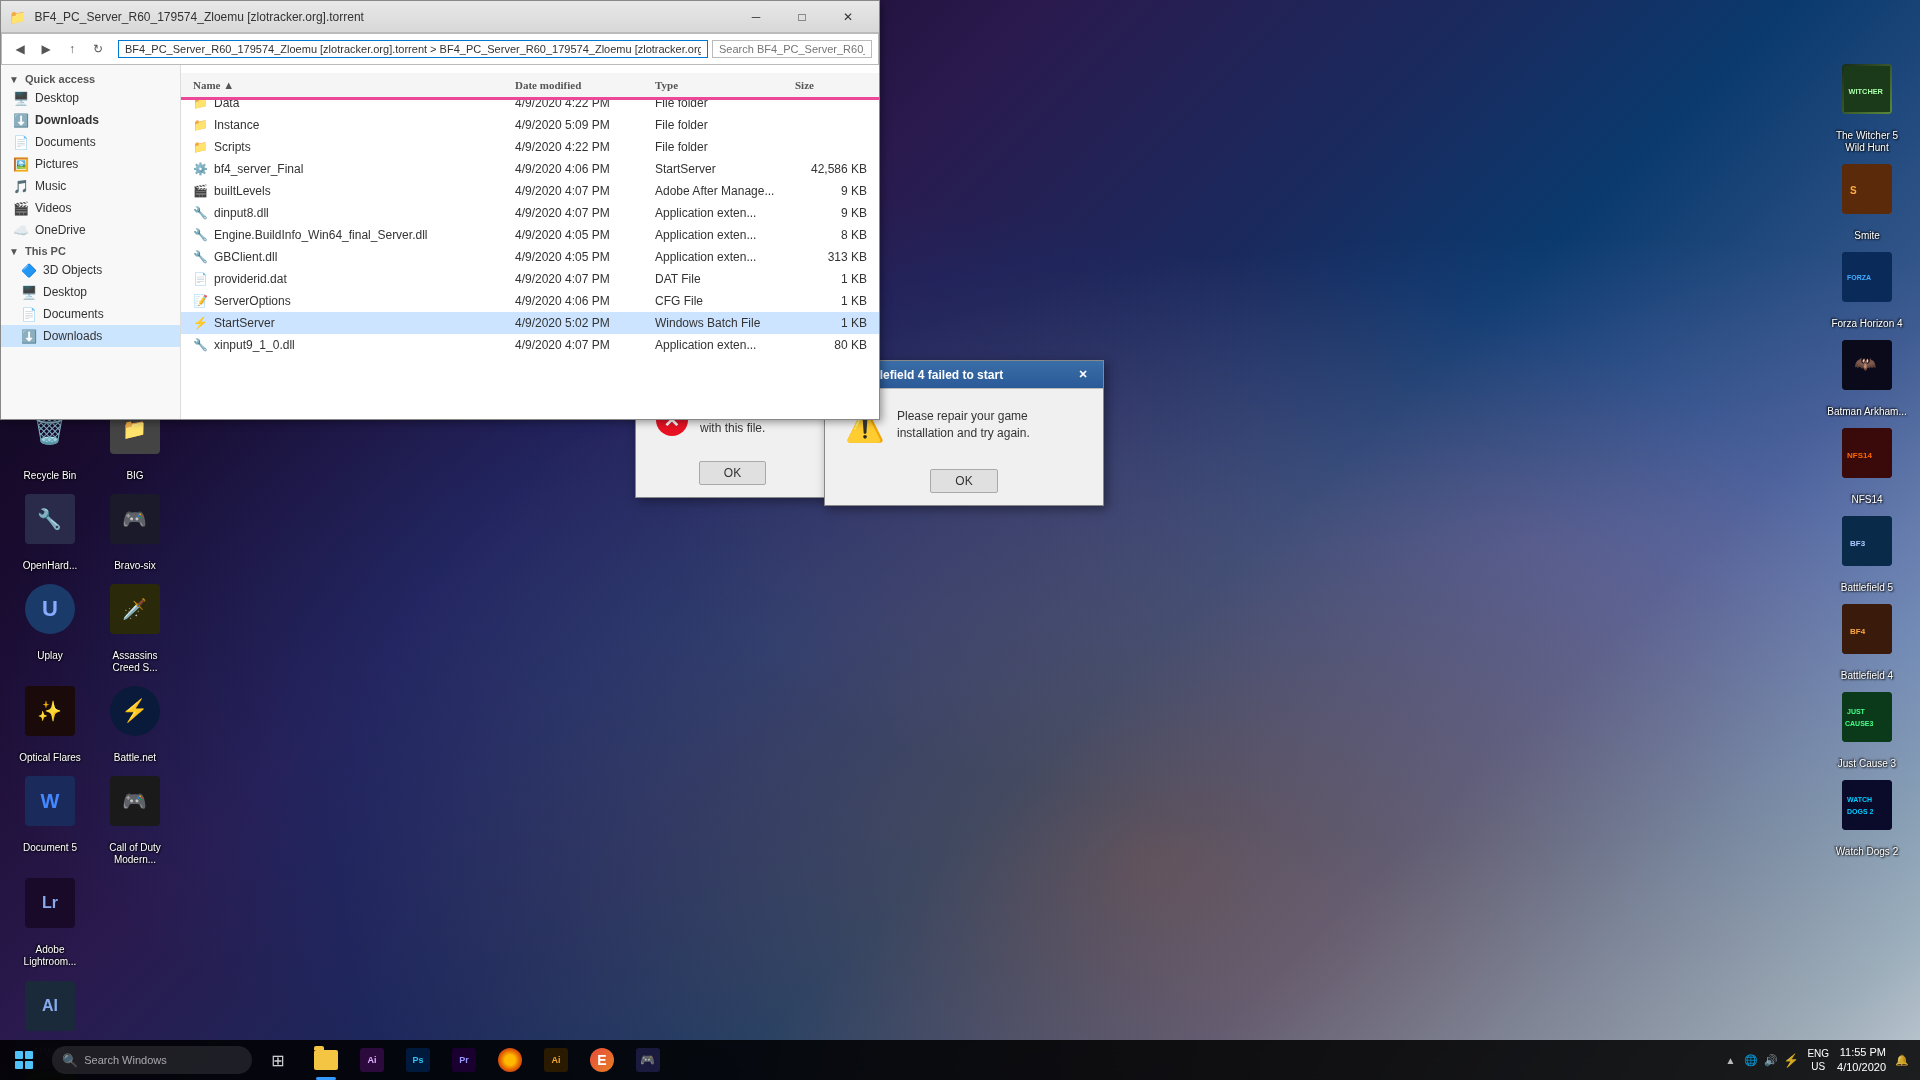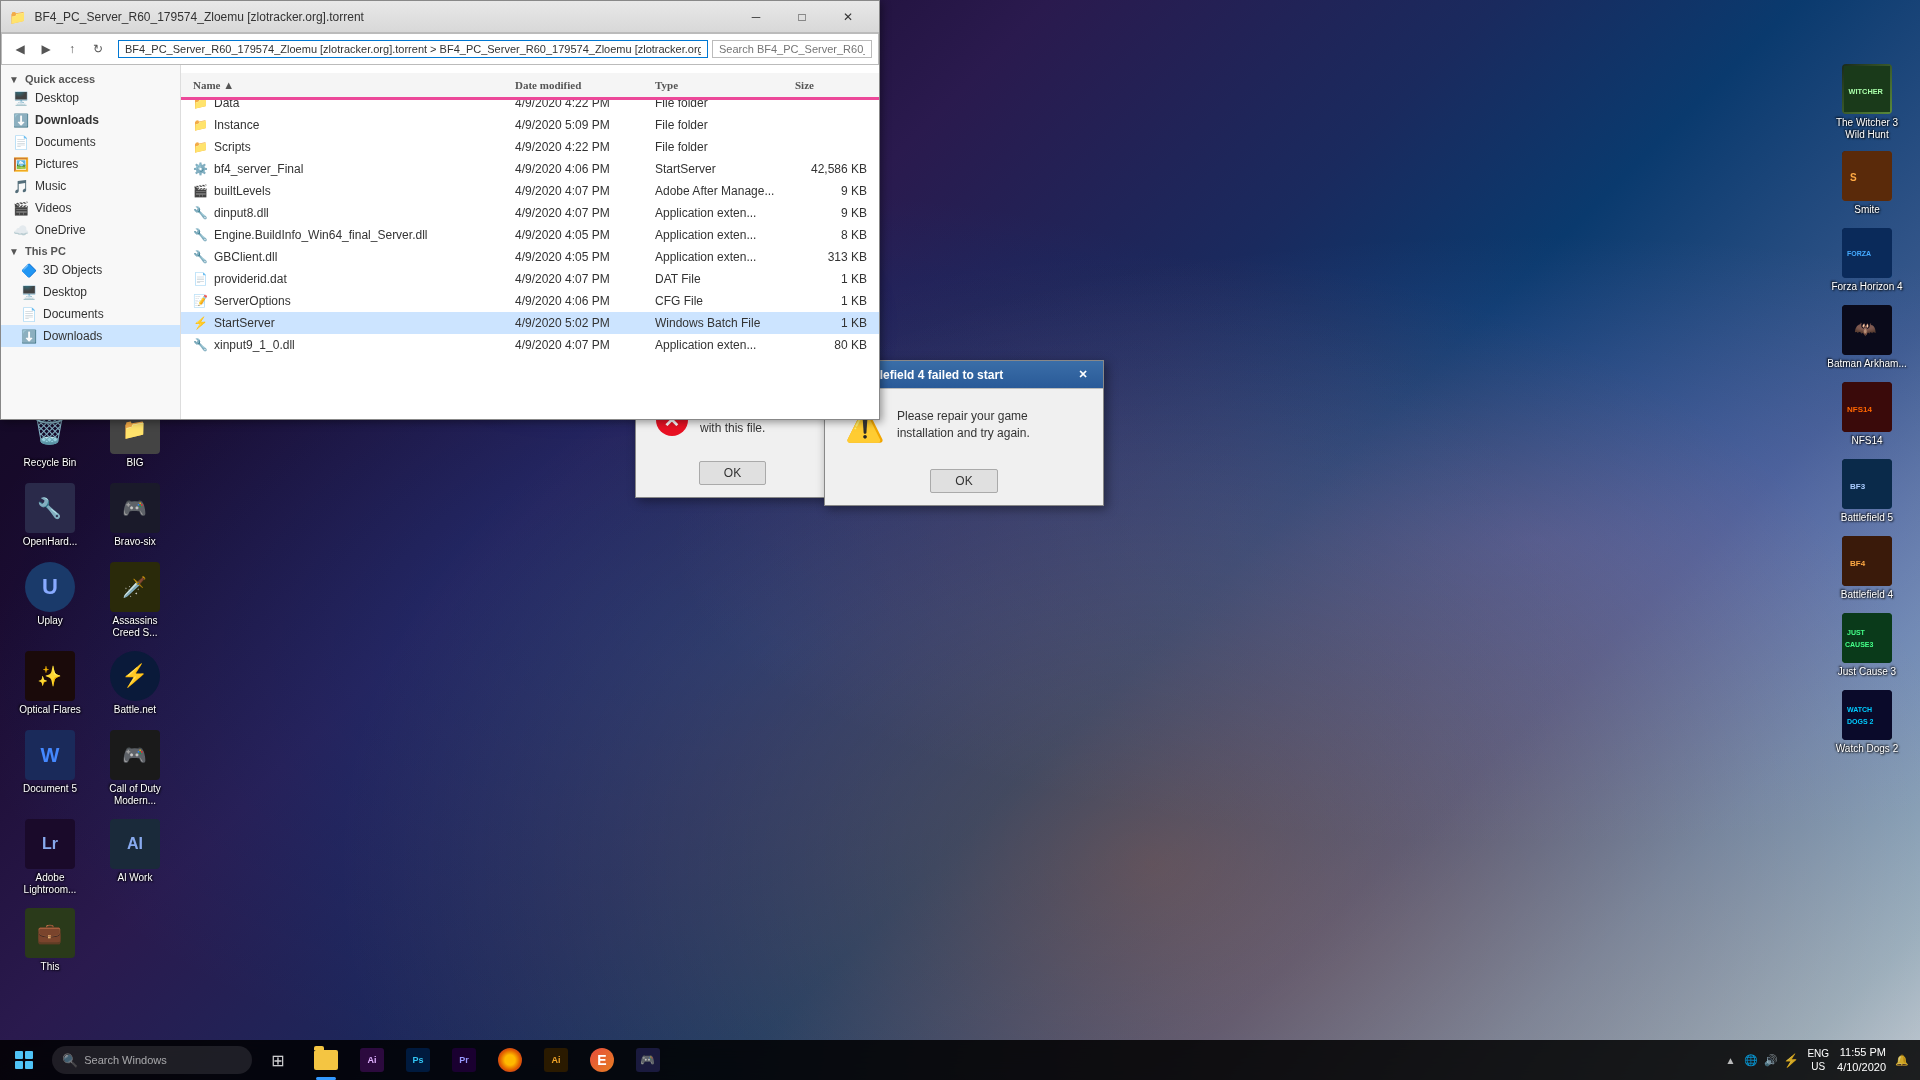--- a/index.html
+++ b/index.html
@@ -608,21 +608,21 @@
       gap: 2px;
     }
 
     .di {
       display: flex;
       flex-direction: column;
       align-items: center;
       cursor: pointer;
       padding: 4px;
       border-radius: 3px;
-      gap: 3px;
+      gap: 16px;
       min-height: 75px;
     }
 
     .di-img {
       width: 50px;
       height: 50px;
       border-radius: 4px;
       overflow: hidden;
       display: flex;
       align-items: center;
@@ -920,21 +920,21 @@
   </div>
 
   <div class="right-icons">
     <div class="di">
       <div class="di-img game-thumb-witcher">
         <svg width="50" height="50" viewBox="0 0 50 50">
           <rect width="50" height="50" fill="#1a3a1a"></rect>
           <text x="5" y="30" font-size="8" fill="#aaffaa" font-weight="bold">WITCHER</text>
         </svg>
       </div>
-      <div class="di-label">The Witcher 3 Wild Hunt</div>
+      <div class="di-label">The Witcher 5 Wild Hunt</div>
     </div>
     <div class="di">
       <div class="di-img game-thumb-smite">
         <svg width="50" height="50" viewBox="0 0 50 50">
           <rect width="50" height="50" fill="#5a2a0a"></rect>
           <text x="8" y="30" font-size="10" fill="#ffaa44" font-weight="bold">S</text>
         </svg>
       </div>
       <div class="di-label">Smite</div>
     </div>
@@ -1053,21 +1053,21 @@
     <div style="display:flex;gap:5px;">
       <div class="di" style="width:80px;">
         <div class="di-img" style="background:#1a2a5a;font-size:20px;border-radius:4px;color:#4488ff;font-weight:bold;display:flex;align-items:center;justify-content:center;">W</div>
         <div class="di-label">Document 5</div>
       </div>
       <div class="di" style="width:80px;">
         <div class="di-img" style="background:#1a1a1a;font-size:20px;border-radius:4px;">🎮</div>
         <div class="di-label">Call of Duty Modern...</div>
       </div>
     </div>
-    <div style="display:flex;gap:5px;">
+    <div style="display:flex;gap:5px;flex-direction:column;">
       <div class="di" style="width:80px;">
         <div class="di-img" style="background:#1a0a2a;font-size:16px;border-radius:4px;color:#88aaee;font-weight:bold;display:flex;align-items:center;justify-content:center;">Lr</div>
         <div class="di-label">Adobe Lightroom...</div>
       </div>
       <div class="di" style="width:80px;">
         <div class="di-img" style="background:#1a2a3a;font-size:16px;border-radius:4px;color:#88aaee;font-weight:bold;display:flex;align-items:center;justify-content:center;">AI</div>
         <div class="di-label">Al Work</div>
       </div>
     </div>
     <div style="display:flex;gap:5px;">

